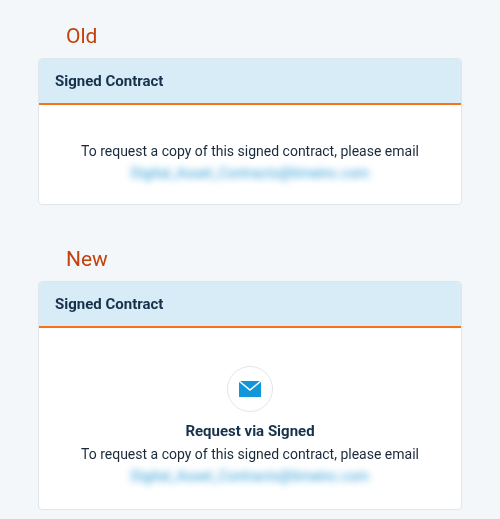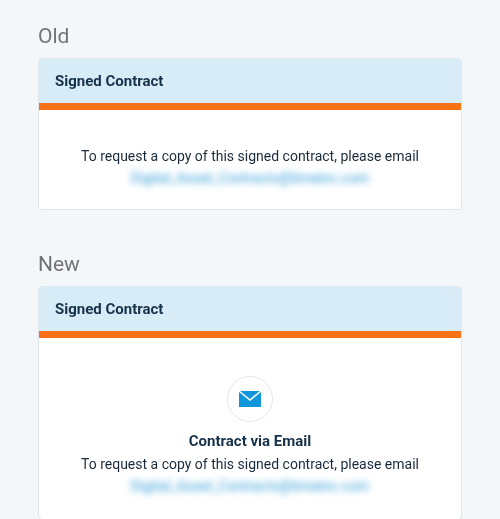--- a/index.html
+++ b/index.html
@@ -4,34 +4,35 @@
 <style>
   * { box-sizing: border-box; margin: 0; padding: 0; }
   html, body { width: 500px; height: 519px; }
   body {
     background: #f4f7f9;
     font-family: -apple-system, BlinkMacSystemFont, "Segoe UI", Roboto, "Helvetica Neue", Arial, sans-serif;
     padding: 24px 38px 0 38px;
     color: #1a2a3a;
   }
   .section-label {
-    color: #737373;
+    color: #c2410c;
     font-size: 21px;
     font-weight: 400;
     margin-bottom: 10px;
+    margin-left: 28px;
   }
   .card {
     background: #ffffff;
     border: 1px solid #dfe6eb;
     border-radius: 4px;
     overflow: hidden;
   }
   .card-header {
     background: #d8ecf7;
-    border-bottom: 7px solid #f97316;
+    border-bottom: 2px solid #f97316;
     padding: 13px 16px;
     font-size: 15px;
     font-weight: 700;
     color: #16314a;
   }
   .card-body {
     padding: 18px 16px 20px;
     text-align: center;
     margin-top: 18px;
   }
@@ -91,17 +92,17 @@
 
 <div class="card">
   <div class="card-header">Signed Contract</div>
   <div class="card-body new-body">
     <div class="icon-circle">
       <svg width="24" height="18" viewBox="0 0 24 18" fill="none">
         <path d="M1 1 H23 V17 H1 Z" fill="#1296db"></path>
         <path d="M1 1 L12 10 L23 1" fill="none" stroke="#ffffff" stroke-width="1.6"></path>
       </svg>
     </div>
-    <div class="subhead">Contract via Email</div>
+    <div class="subhead">Request via Signed</div>
     <div class="body-text">To request a copy of this signed contract, please email</div>
     <span class="blurred-email">Digital_Asset_Contracts@timeinc.com</span>
   </div>
 </div>
 
 </body></html>

